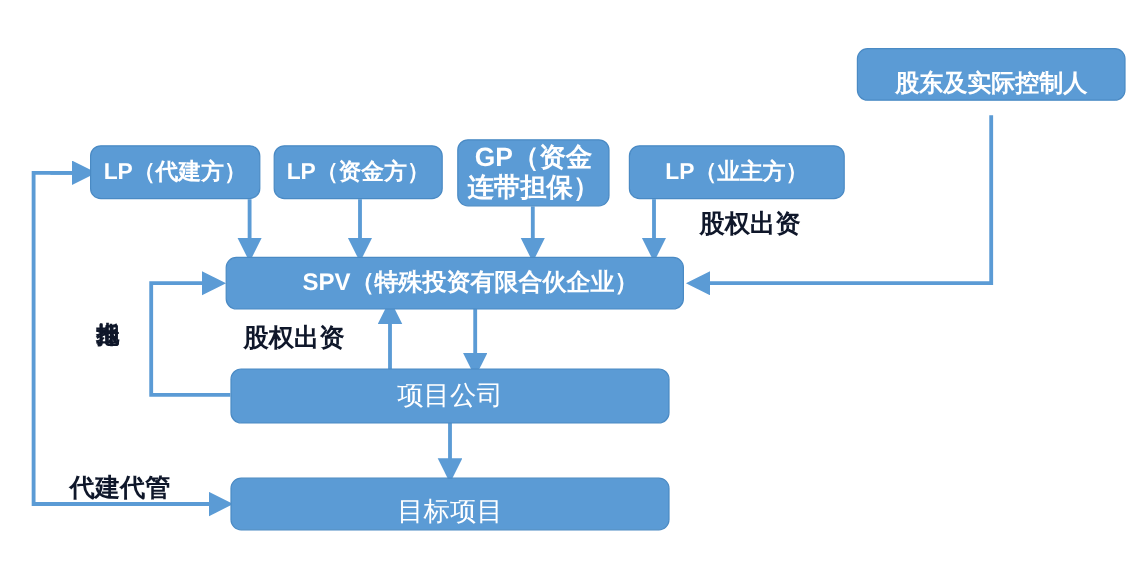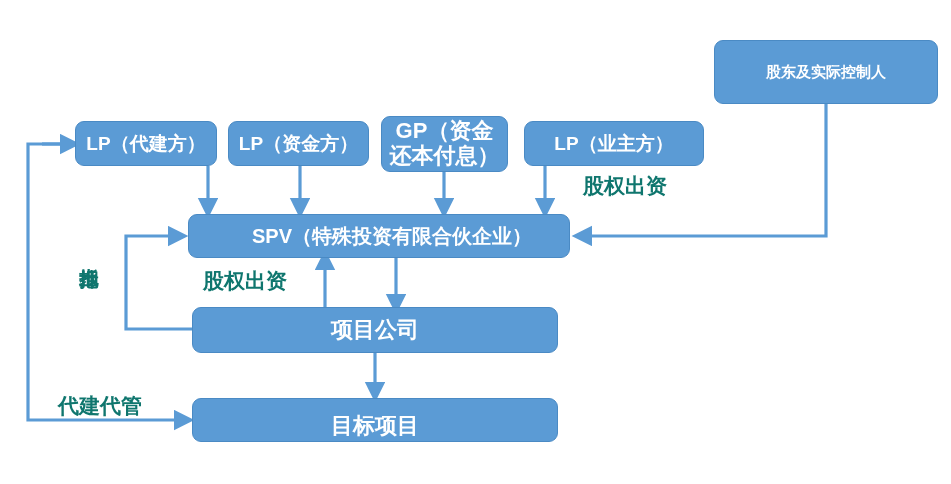--- a/index.html
+++ b/index.html
@@ -18,27 +18,26 @@
     border:1px solid #4a8ac4;
     border-radius:9px;
     color:#ffffff;
     display:flex;
     align-items:center;
     justify-content:center;
     text-align:center;
     line-height:1.12;
     z-index:2;
     padding:2px 6px;
-    font-weight:bold;
   }
   .node.bold{font-weight:bold;}
   .node .lines{display:block;}
   .edge-label{
     position:absolute;
-    color:#0f766e;
+    color:#0f172a;
     font-family:"DejaVu Serif","Liberation Serif",serif;
     font-weight:bold;
     white-space:nowrap;
     z-index:3;
   }
   .edge-label.vertical{
     writing-mode:vertical-rl;
     text-orientation:upright;
     white-space:normal;
     line-height:1.0;
@@ -72,36 +71,36 @@
     <path d="M396,256 L396,308" fill="none" stroke="#5b9bd5" stroke-width="3.2" marker-end="url(#ah)"></path>
 
     <path d="M192,329 L126,329 L126,236 L182,236" fill="none" stroke="#5b9bd5" stroke-width="3.2" marker-end="url(#ah)"></path>
 
     <path d="M375,352 L375,396" fill="none" stroke="#5b9bd5" stroke-width="3.2" marker-end="url(#ah)"></path>
 
     <path d="M78,144 L28,144 L28,420 L188,420" fill="none" stroke="#5b9bd5" stroke-width="3.2" marker-end="url(#ah)"></path>
     <path d="M42,144 L74,144" fill="none" stroke="#5b9bd5" stroke-width="3.2" marker-end="url(#ah)"></path>
   </svg>
 
-  <div class="node bold" style="left:714px;top:40px;width:224px;height:64px;font-size:15px;">
+  <div class="node bold" style="left:714px;top:40px;width:224px;height:44px;font-size:20px;align-items:flex-end;">
     <span class="lines">股东及实际控制人</span>
   </div>
 
   <div class="node bold" style="left:75px;top:121px;width:142px;height:45px;font-size:19px;">
     <span class="lines">LP（代建方）</span>
   </div>
 
   <div class="node bold" style="left:228px;top:121px;width:141px;height:45px;font-size:19px;">
     <span class="lines">LP（资金方）</span>
   </div>
 
   <div class="node bold" style="left:381px;top:116px;width:127px;height:56px;font-size:22px;">
     <span class="lines">
       <span>GP（资金</span><br>
-      <span>还本付息）</span>
+      <span>连带担保）</span>
     </span>
   </div>
 
   <div class="node bold" style="left:524px;top:121px;width:180px;height:45px;font-size:19px;">
     <span class="lines">LP（业主方）</span>
   </div>
 
   <div class="node bold" style="left:188px;top:214px;width:382px;height:44px;font-size:20px;padding-left:32px;">
     <span class="lines">SPV（特殊投资有限合伙企业）</span>
   </div>

